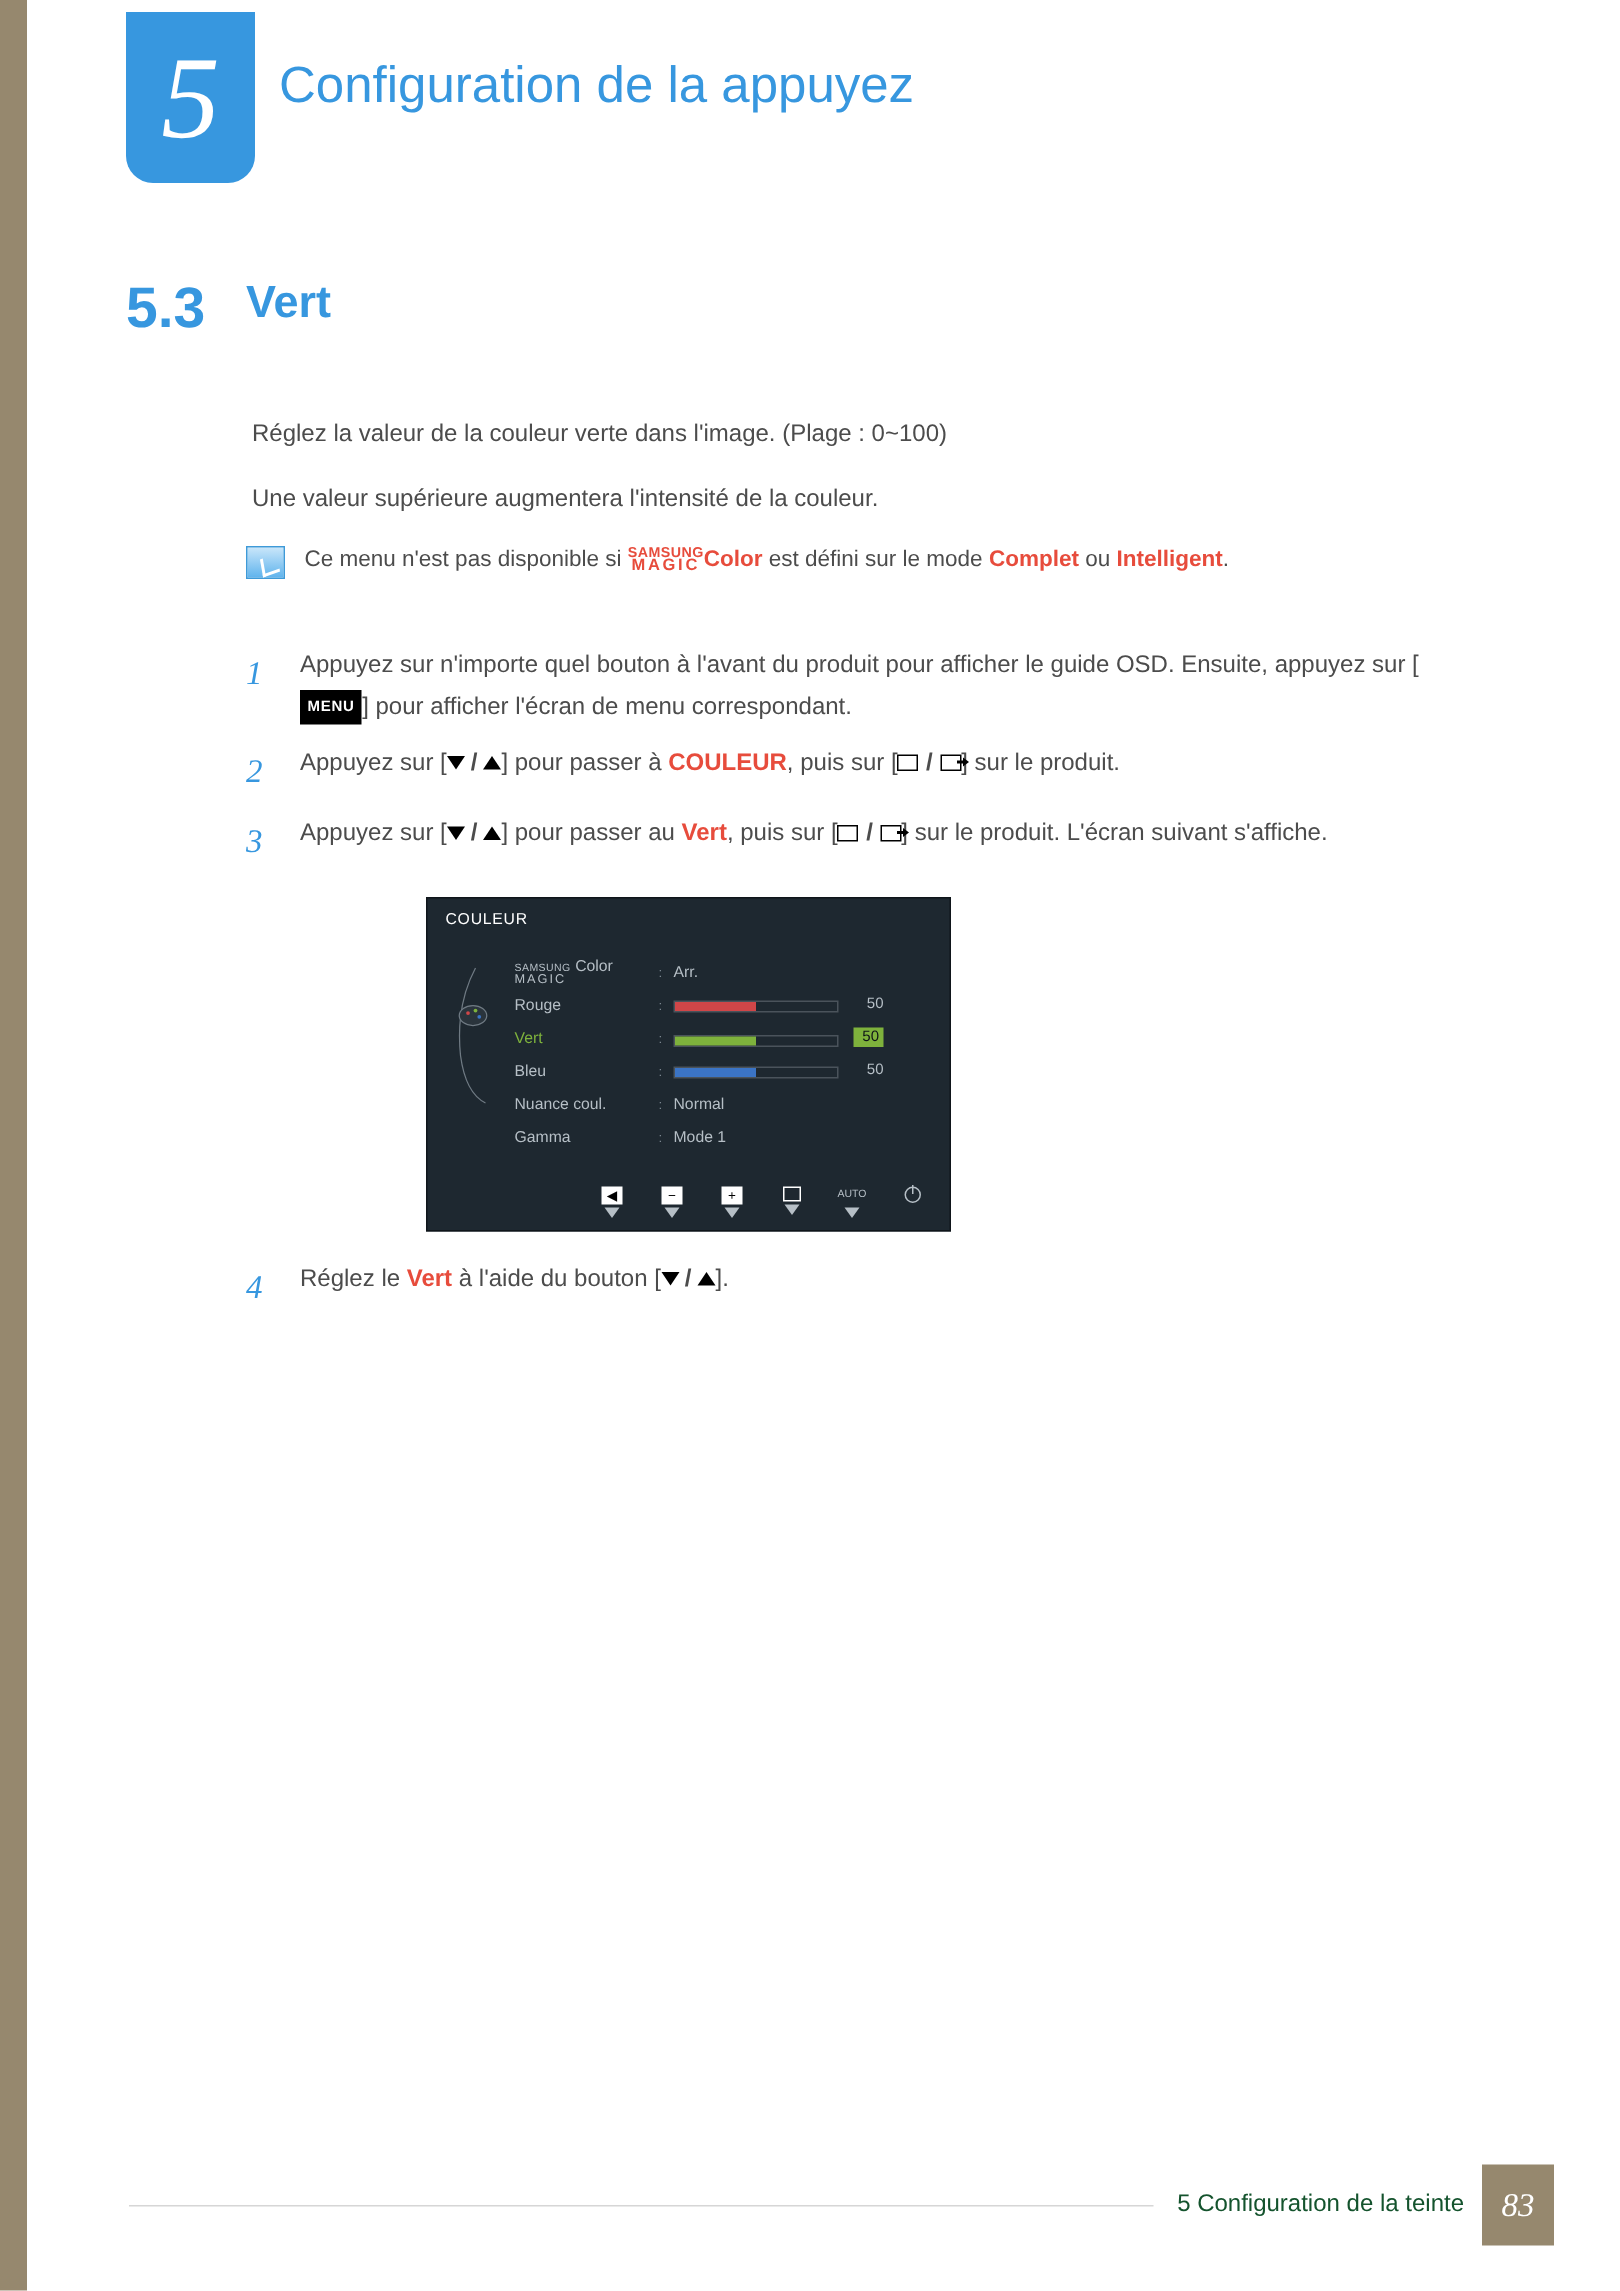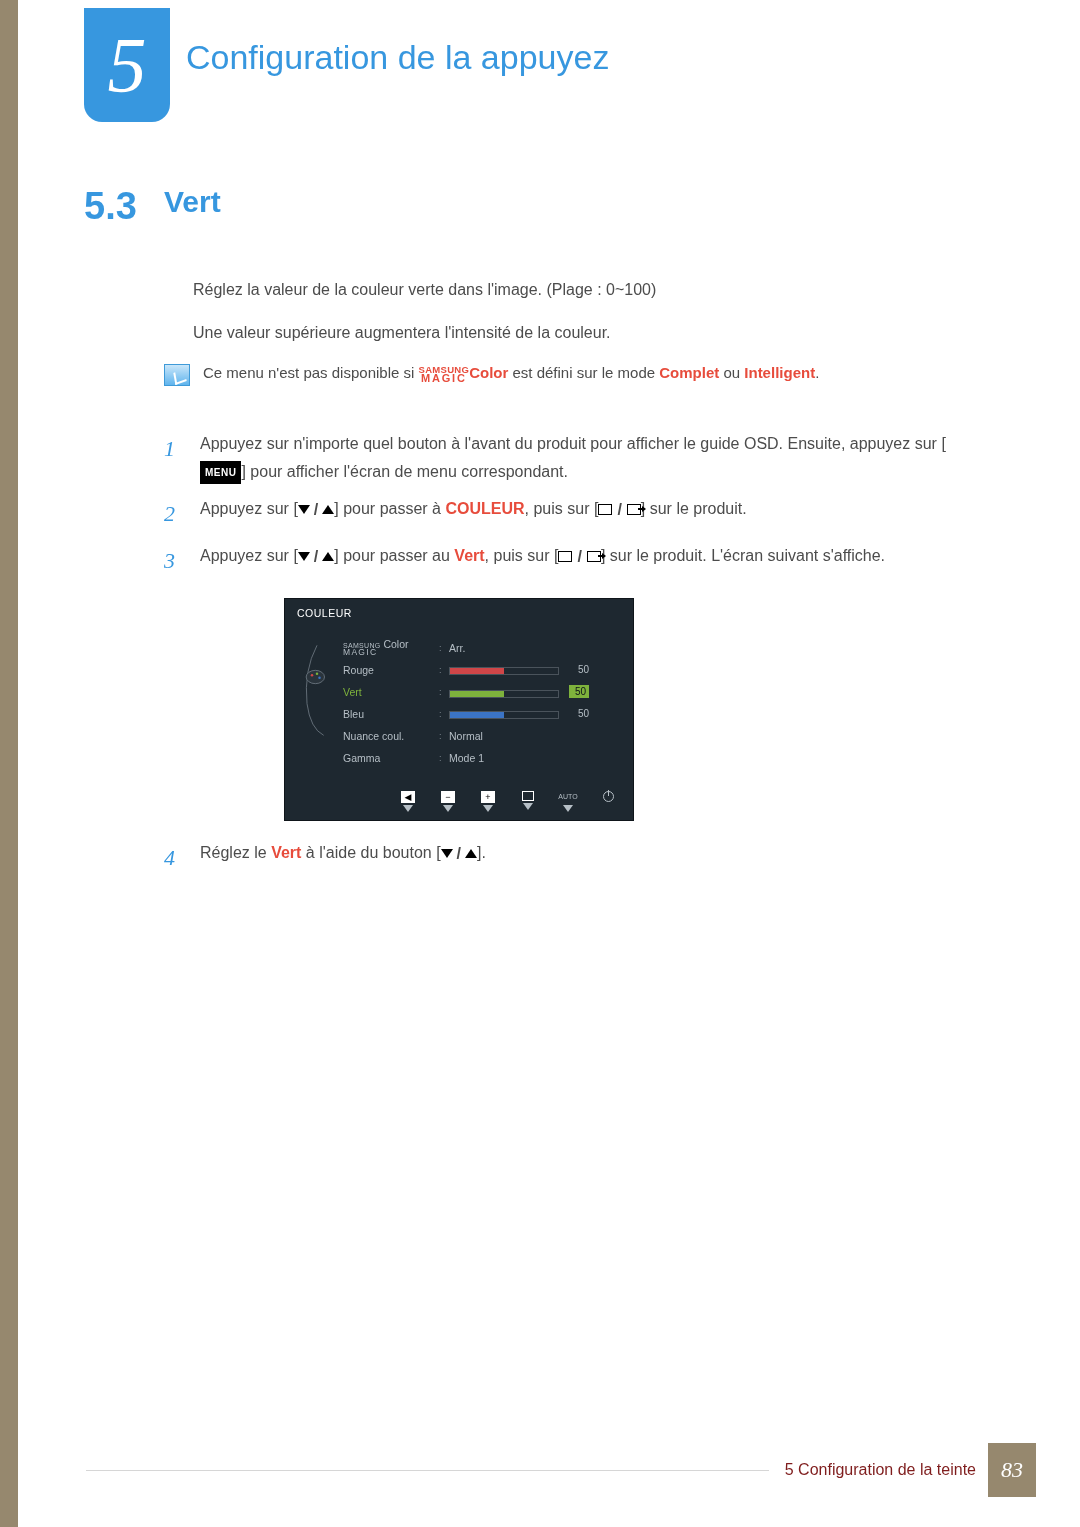--- a/index.html
+++ b/index.html
@@ -6,21 +6,21 @@
   body { width: 1080px; height: 1527px; font-family: Arial, Helvetica, sans-serif; background: #fff; color: #4c4c4c; position: relative; }
   .page { position: absolute; inset: 0; padding: 0; }
   .left-stripe { position: absolute; left: 0; top: 0; width: 18px; height: 100%; background: #96886e; }
   .chapter-badge { position: absolute; left: 84px; top: 8px; width: 86px; height: 114px; background: #3797df; border-radius: 0 0 18px 18px; display: flex; align-items: center; justify-content: center; }
   .chapter-badge span { color: #fff; font-size: 78px; font-weight: 300; font-style: italic; font-family: Georgia, 'Times New Roman', serif; }
   .chapter-title { position: absolute; left: 186px; top: 38px; font-size: 34px; color: #3797df; font-weight: 400; }
   .content { position: absolute; left: 84px; top: 185px; width: 900px; }
   .sec-num { display: table-cell; color: #3797df; font-size: 38px; font-weight: 700; width: 80px; vertical-align: top; }
   .sec-title { display: table-cell; color: #3797df; font-size: 30px; font-weight: 700; }
   .sec-row { display: table-row; }
-  .intro { margin-left: 109px; margin-top: 48px; font-size: 16px; line-height: 1.7; }
+  .intro { margin-left: 84px; margin-top: 48px; font-size: 16px; line-height: 1.7; }
   .intro p { margin-bottom: 16px; }
   .note-block { margin-left: 80px; margin-top: 8px; display: flex; align-items: flex-start; gap: 13px; }
   .note-icon { width: 26px; height: 22px; background: linear-gradient(#c9e6fa, #60b4ed); border: 1px solid #3e9ad8; position: relative; flex-shrink: 0; margin-top: 2px; }
   .note-icon::after { content: ""; position: absolute; right: 3px; bottom: 2px; width: 10px; height: 10px; border-left: 2px solid #fff; border-bottom: 2px solid #fff; transform: rotate(-20deg) skewX(-10deg); }
   .note-text { font-size: 15px; color: #4c4c4c; line-height: 1.5; }
   .magic { display: inline-flex; flex-direction: column; align-items: center; line-height: 0.85; color: #e74c3c; font-weight: 700; vertical-align: middle; }
   .magic .top { font-size: 9.5px; letter-spacing: 0.3px; }
   .magic .bot { font-size: 11px; letter-spacing: 1.8px; }
   .magic-suffix { color: #e74c3c; font-weight: 700; }
   .emph-red { color: #e74c3c; font-weight: 700; }
@@ -63,21 +63,21 @@
   .fbtn { width: 22px; display: flex; flex-direction: column; align-items: center; gap: 2px; }
   .fbtn .top-ic { width: 14px; height: 12px; background: #fff; display: flex; align-items: center; justify-content: center; font-size: 9px; color: #000; }
   .fbtn .tri2 { display: inline-block; width: 0; height: 0; border-left: 5px solid transparent; border-right: 5px solid transparent; border-top: 7px solid #b6bfc6; }
   .fbtn .carrow { width: 12px; height: 10px; border: 1.2px solid #fff; position: relative; }
   .fbtn.autobtn .top-ic { background: none; color: #b6bfc6; font-size: 7px; width: auto; }
   .fbtn.powerbtn .top-ic { background: none; }
   .power-circle { width: 11px; height: 11px; border: 1.2px solid #b6bfc6; border-radius: 50%; position: relative; }
   .power-circle::after { content: ""; position: absolute; left: 4px; top: -2px; width: 1.2px; height: 6px; background: #b6bfc6; }
   .footer-bar { position: absolute; left: 86px; bottom: 30px; right: 44px; display: flex; align-items: center; }
   .footer-line { flex: 1; height: 1px; background: #d6d6d6; }
-  .footer-text { color: #7f1d1d; font-size: 16px; margin-left: 16px; margin-right: 12px; }
+  .footer-text { color: #14532d; font-size: 16px; margin-left: 16px; margin-right: 12px; }
   .page-num { width: 48px; height: 54px; background: #96886e; color: #fff; display: flex; align-items: center; justify-content: center; font-size: 22px; font-weight: 300; font-family: Georgia, serif; font-style: italic; }
   .osd-mlabel { display: inline-flex; flex-direction: column; line-height: 0.85; }
   .osd-mlabel .t { font-size: 7px; letter-spacing: 0.3px; }
   .osd-mlabel .b { font-size: 8.5px; letter-spacing: 1.3px; }
 </style>
 </head>
 <body>
 <div class="page">
 
 <div class="left-stripe"></div>

